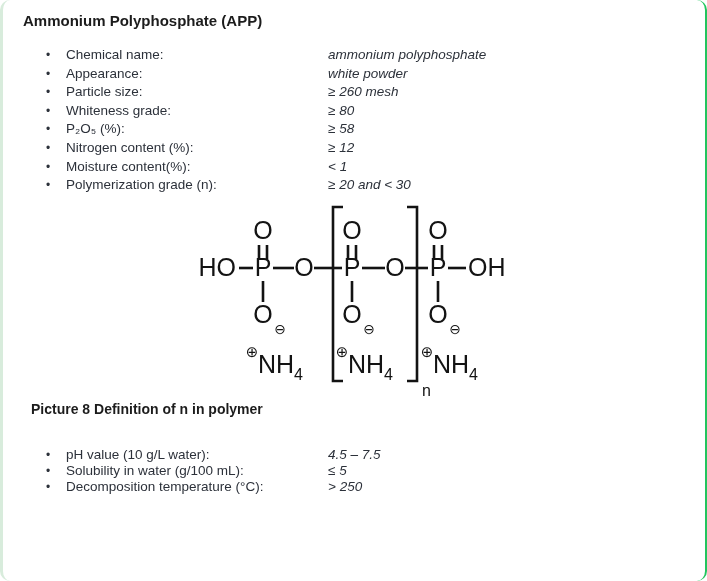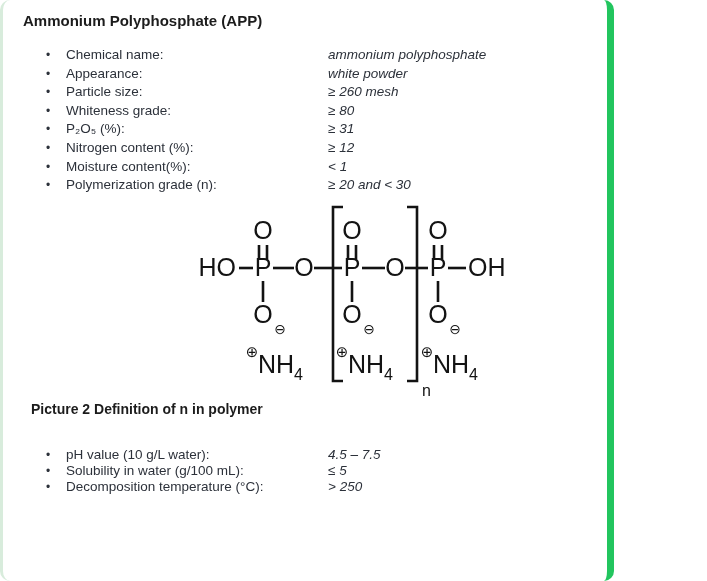--- a/index.html
+++ b/index.html
@@ -1,22 +1,22 @@
 <!DOCTYPE html>
 <html><head>
 <meta charset="utf-8">
 <style>
   html,body { margin:0; padding:0; background:#fff; }
   .page {
     position:relative;
-    width:614px; height:581px;
+    width:707px; height:581px;
     box-sizing:border-box;
     background:#ffffff;
     border-left:3px solid #d8ecdc;
-    border-right:7px solid #22c55e;
+    border-right:2px solid #22c55e;
     border-radius:10px;
     overflow:hidden;
     font-family:"Liberation Sans", sans-serif;
     color:#2c313a;
   }
   .doc-title {
     margin:11px 0 0 20px;
     font-size:15px;
     font-weight:bold;
     color:#1c1c1c;
@@ -71,21 +71,21 @@
       <span class="prop-value">≥ 260 mesh</span>
     </div>
     <div class="prop-row">
       <span class="bullet">•</span>
       <span class="prop-label">Whiteness grade:</span>
       <span class="prop-value">≥ 80</span>
     </div>
     <div class="prop-row">
       <span class="bullet">•</span>
       <span class="prop-label">P₂O₅ (%):</span>
-      <span class="prop-value">≥ 31</span>
+      <span class="prop-value">≥ 58</span>
     </div>
     <div class="prop-row">
       <span class="bullet">•</span>
       <span class="prop-label">Nitrogen content (%):</span>
       <span class="prop-value">≥ 12</span>
     </div>
     <div class="prop-row">
       <span class="bullet">•</span>
       <span class="prop-label">Moisture content(%):</span>
       <span class="prop-value">&lt; 1</span>
@@ -146,21 +146,21 @@
       <text x="98" y="179" font-size="16">4</text>
       <text x="146" y="156" font-size="15" text-anchor="middle" class="charge">⊕</text>
       <text x="152" y="172" font-size="25">NH</text>
       <text x="188" y="179" font-size="16">4</text>
       <text x="231" y="156" font-size="15" text-anchor="middle" class="charge">⊕</text>
       <text x="237" y="172" font-size="25">NH</text>
       <text x="273" y="179" font-size="16">4</text>
     </svg>
   </div>
 
-  <div class="fig-caption">Picture 2 Definition of n in polymer</div>
+  <div class="fig-caption">Picture 8 Definition of n in polymer</div>
 
   <div class="prop-list bottom">
     <div class="prop-row">
       <span class="bullet">•</span>
       <span class="prop-label">pH value (10 g/L water):</span>
       <span class="prop-value">4.5 – 7.5</span>
     </div>
     <div class="prop-row">
       <span class="bullet">•</span>
       <span class="prop-label">Solubility in water (g/100 mL):</span>

